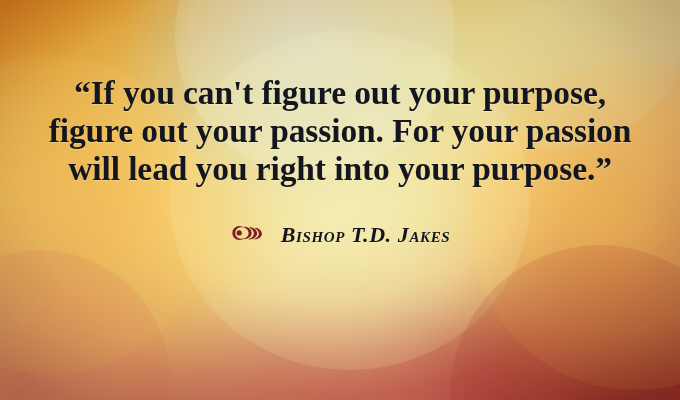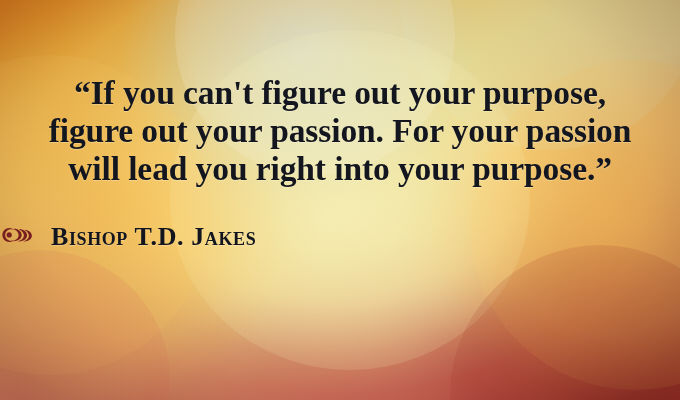--- a/index.html
+++ b/index.html
@@ -156,21 +156,21 @@
       rgba(0,0,0,0.00) 42%,
       rgba(90,30,20,0.10) 74%,
       rgba(70,18,14,0.26) 100%);
   }
 
   #content-layer {
     position: absolute;
     inset: 0;
     display: flex;
     flex-direction: column;
-    align-items: flex-start;
+    align-items: center;
   }
 
   #quote-text {
     margin: 0;
     padding: 0 42px;
     width: 100%;
     box-sizing: border-box;
     margin-top: 74px;
     text-align: center;
     font-size: 33.5px;
@@ -188,27 +188,28 @@
     justify-content: center;
     gap: 11px;
   }
 
   #fleuron-icon {
     display: block;
     flex: none;
   }
 
   #author-name {
-    font-size: 26px;
+    font-size: 22px;
     font-weight: 700;
     color: #12151e;
     font-variant: small-caps;
     letter-spacing: 0.6px;
     white-space: nowrap;
     text-shadow: 0 1px 0 rgba(255,248,215,0.28);
+    font-style: italic;
   }
 </style>
 </head>
 <body>
 
 <div id="quote-card">
 
   <div class="bokeh" id="bokeh-top-center"></div>
   <div class="bokeh" id="bokeh-top-right"></div>
   <div class="bokeh" id="bokeh-left"></div>

